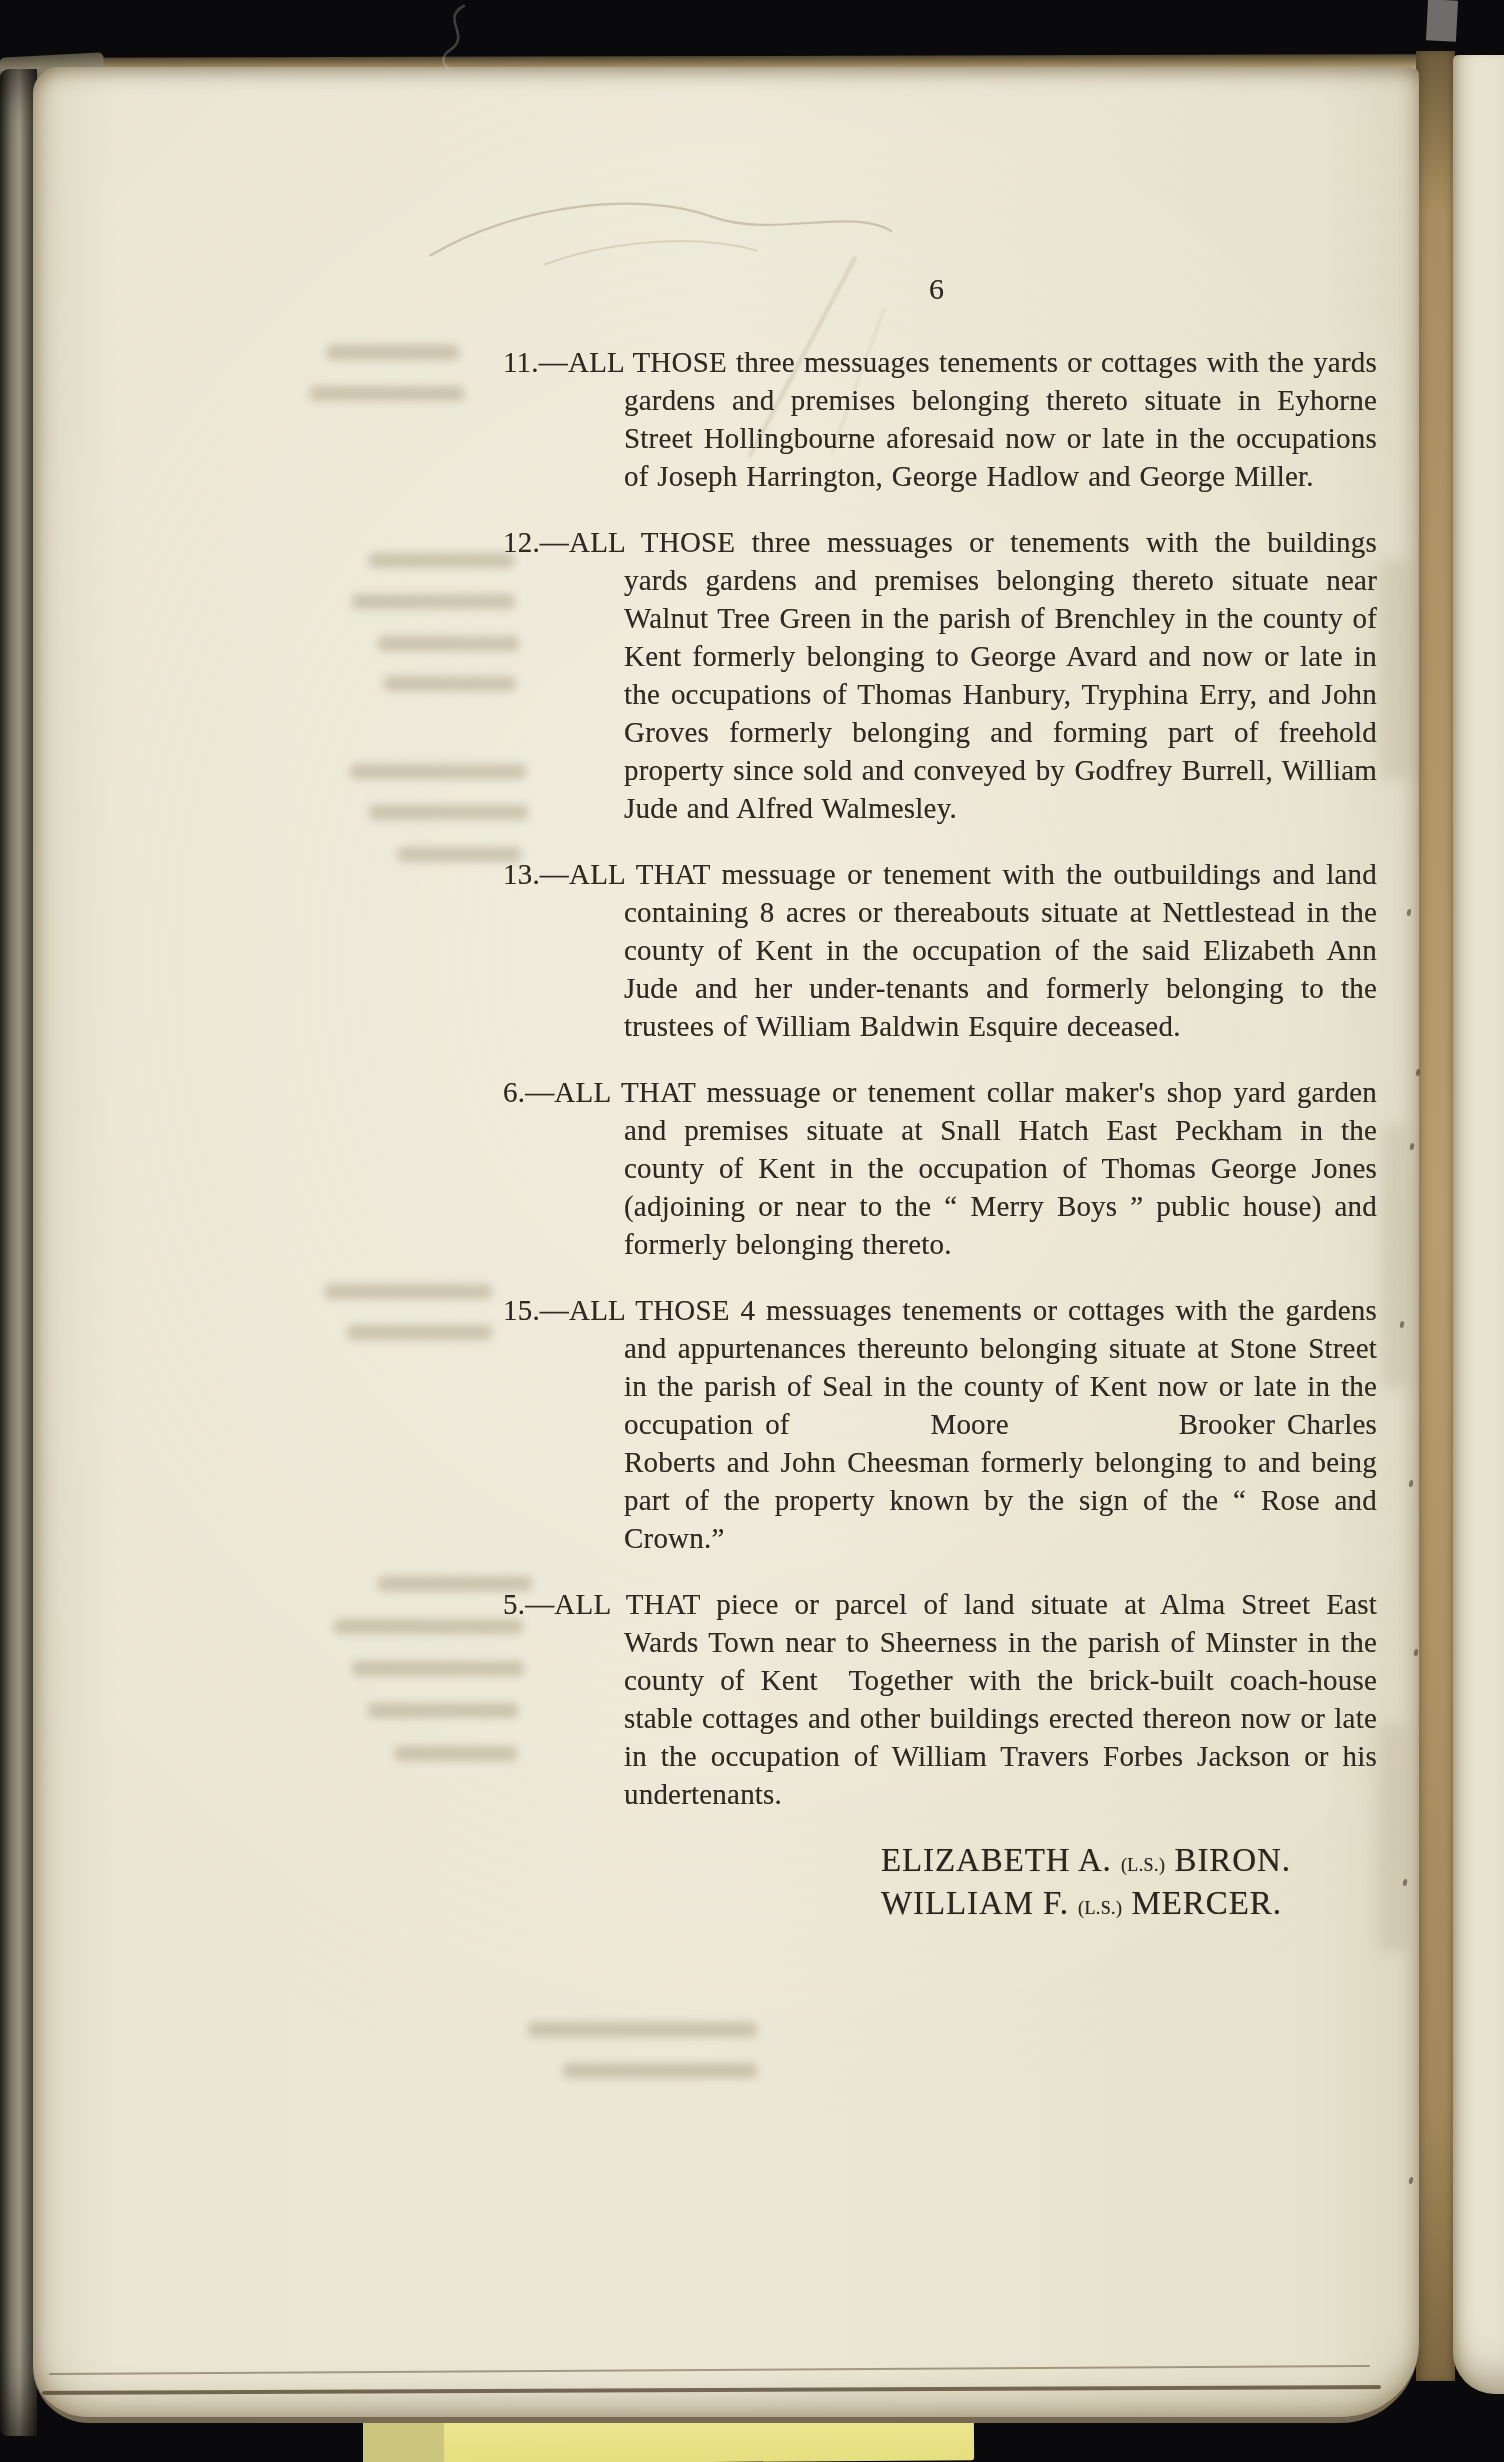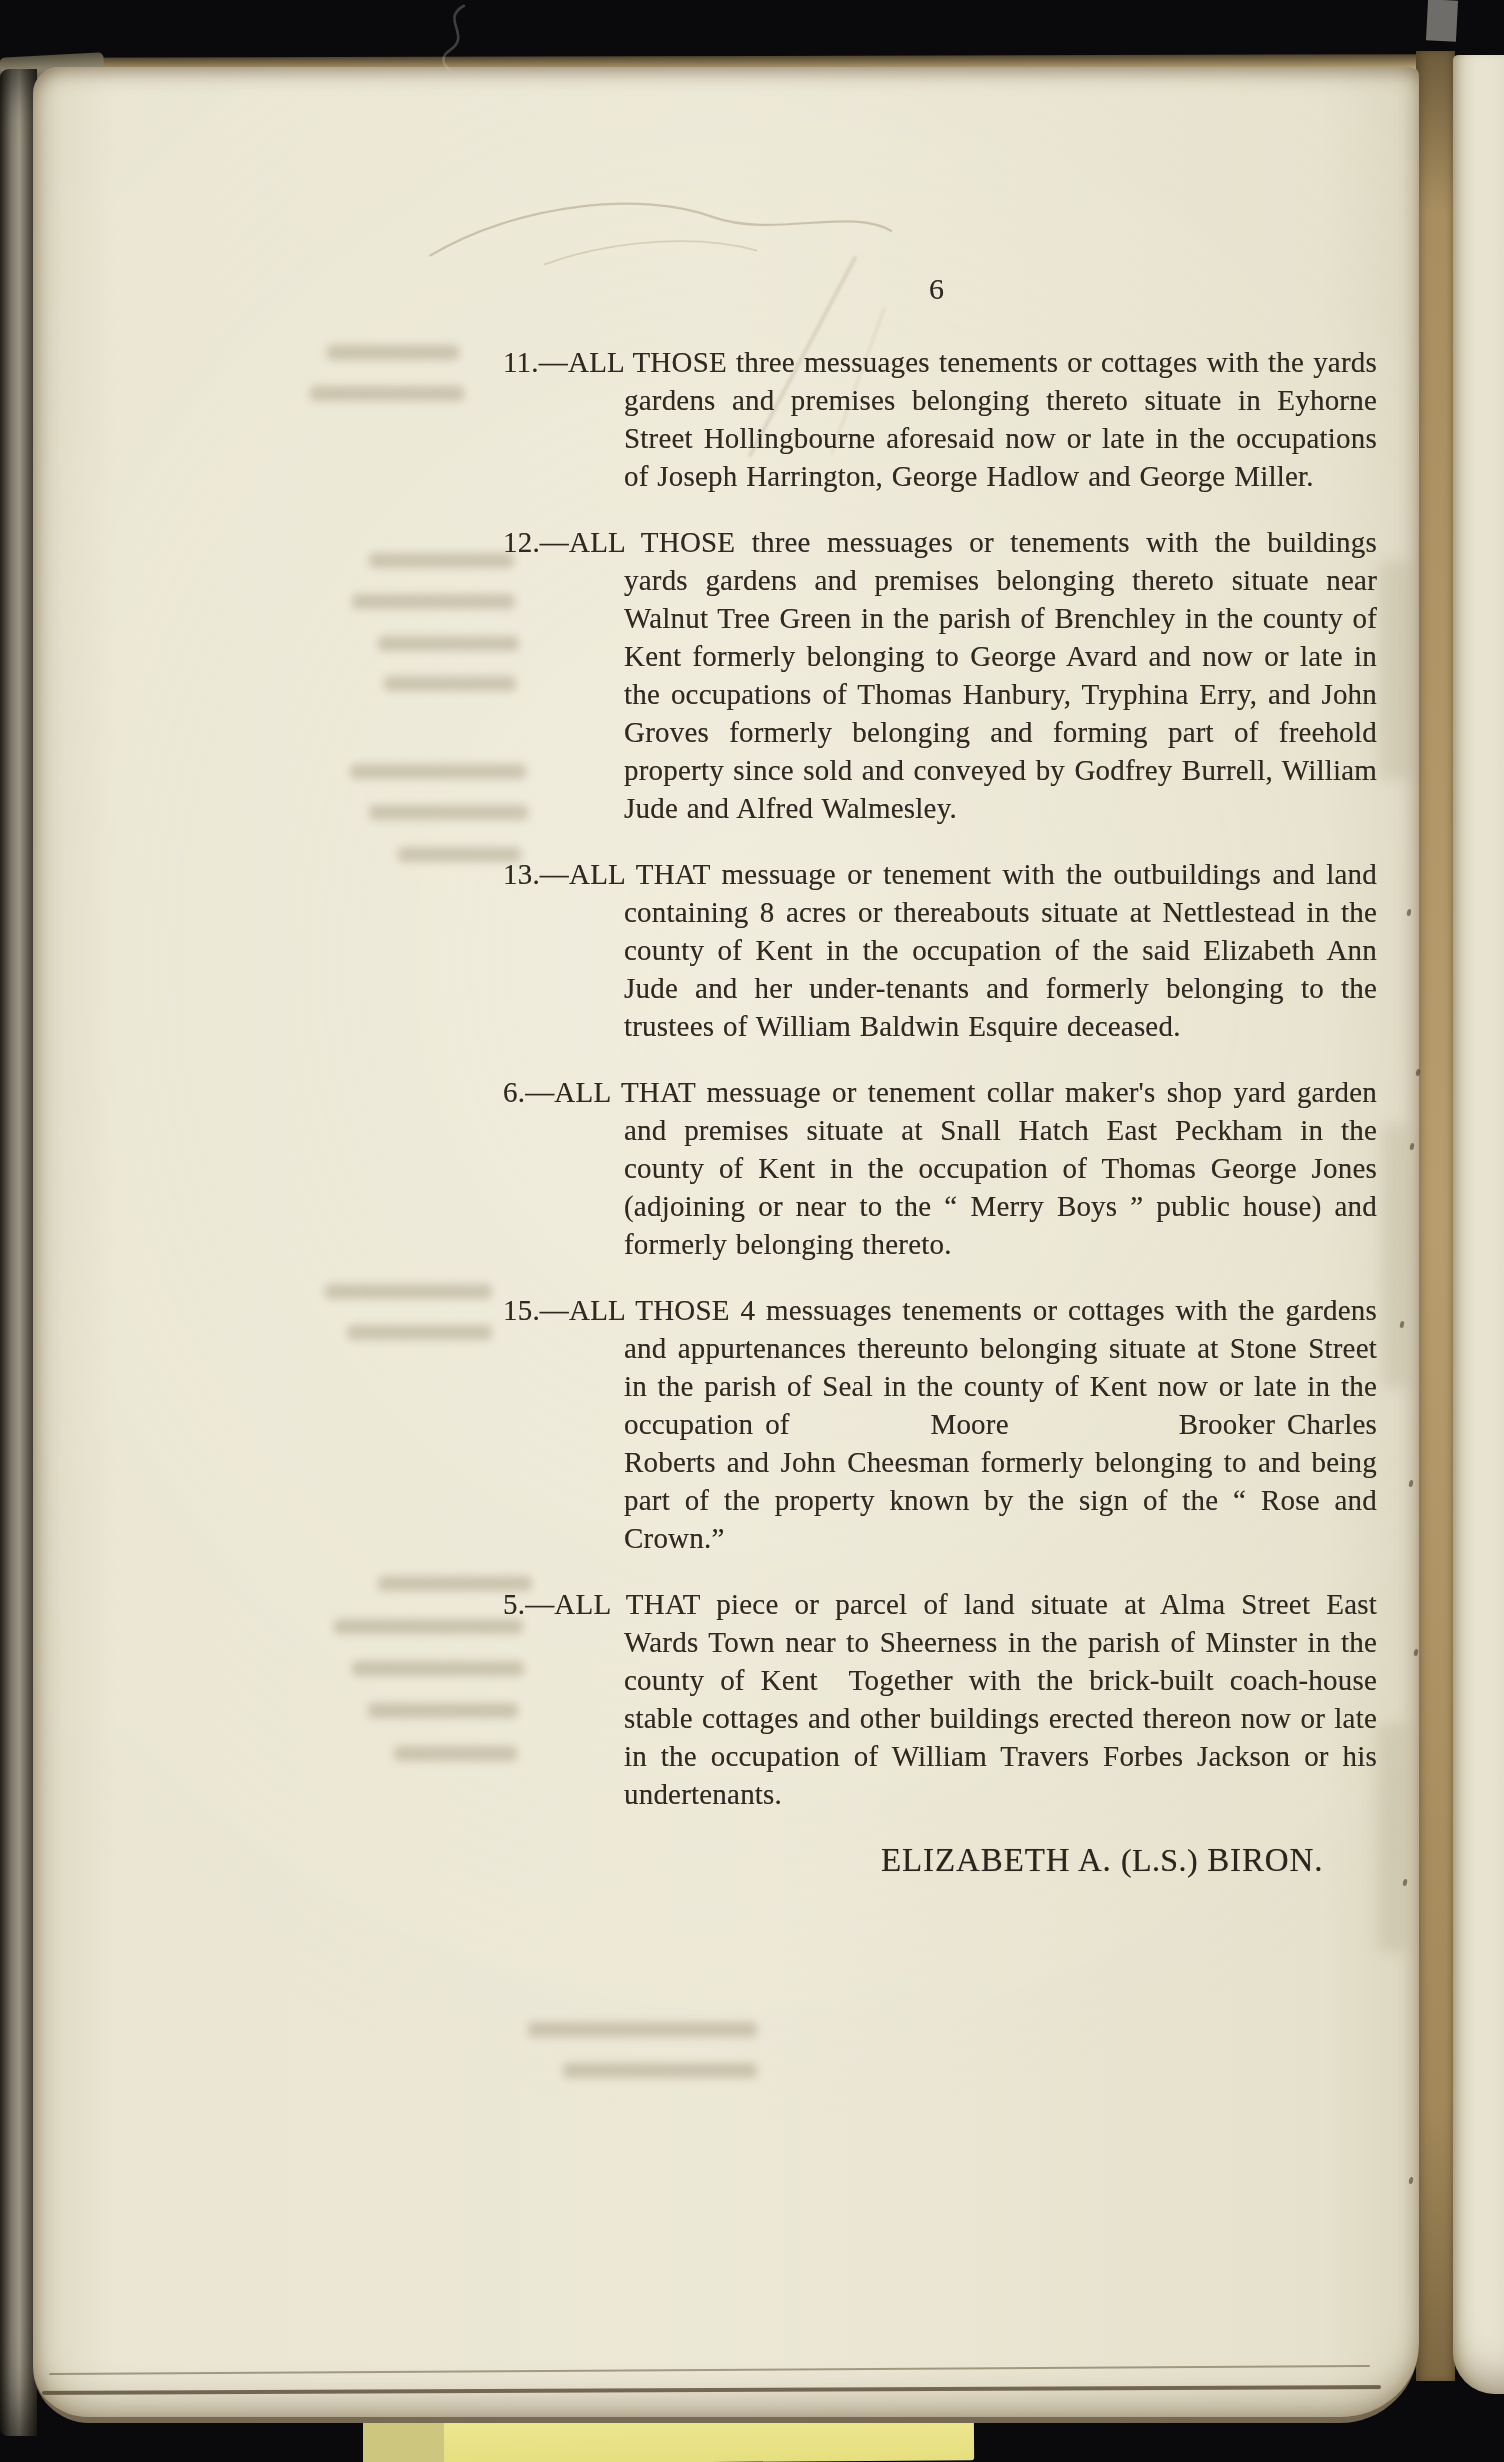--- a/index.html
+++ b/index.html
@@ -61,21 +61,21 @@
   
   .pagenum{position:absolute;left:496px;top:271px;width:881px;text-align:center;
     font:30px/35px "Liberation Serif", serif;color:#2f2922;text-shadow:0 0 0.6px rgba(47,41,34,.5);}
   .textcol{position:absolute;left:496px;top:343px;width:881px;}
   .para{font:29px/38px "Liberation Serif", serif;color:#2f2922;text-align:justify;
     padding-left:121px;text-indent:-121px;margin:0 0 28px 7px;
     letter-spacing:0.2px;word-spacing:1.3px;text-shadow:0 0 0.6px rgba(47,41,34,.5);}
   .sigs{margin:25px 0 0 385px;font:33px/38px "Liberation Serif", serif;color:#2b251e;
     letter-spacing:0.9px;text-shadow:0 0 0.7px rgba(43,37,30,.55);}
   .sig{white-space:nowrap;}
-  .sig .seal{font-size:32px;letter-spacing:0.4px;}
+  .sig .seal{font-size:18px;letter-spacing:0.4px;}
 
   .scribble{position:absolute;left:379px;top:113px;}
   .scribble2{position:absolute;left:412px;top:0;}
 </style>
 </head>
 <body>
 
 <div id="scene">
 
   <div class="top-edge"></div>
@@ -164,17 +164,22 @@
     <div class="para">
       <span class="prefix">5.—</span><span>ALL THAT piece or parcel of land situate at Alma Street East Wards Town near to Sheerness in the parish of Minster in the county of Kent  Together with the brick-built coach-house stable cottages and other buildings erected thereon now or late in the occupation of William Travers Forbes Jackson or his undertenants.</span>
     </div>
 
     <div class="sigs">
       <div class="sig">
         <span>ELIZABETH A.</span>
         <span class="seal">(L.S.)</span>
         <span>BIRON.</span>
       </div>
+      <div class="sig">
+        <span>WILLIAM F.</span>
+        <span class="seal">(L.S.)</span>
+        <span>MERCER.</span>
+      </div>
     </div>
 
   </div>
 </div>
 
 
 </body></html>

